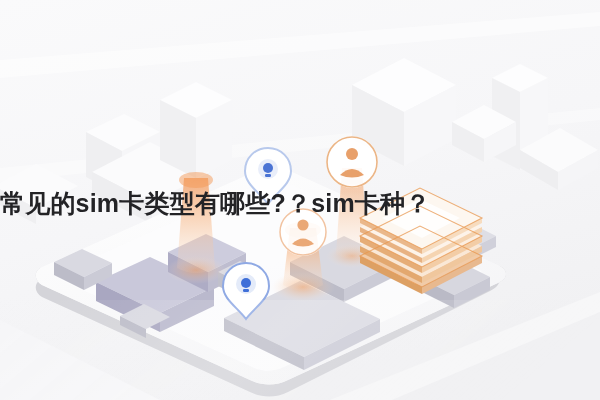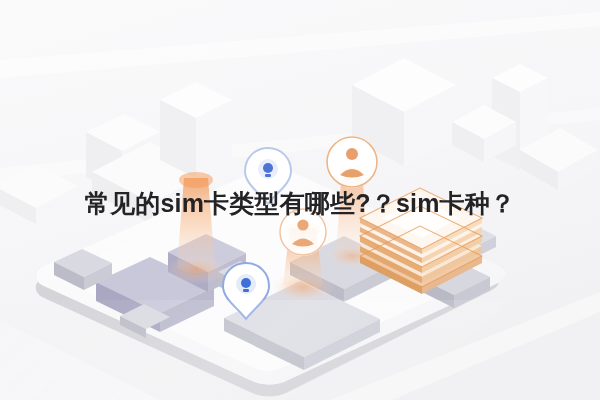--- a/index.html
+++ b/index.html
@@ -19,21 +19,21 @@
     position: absolute;
     inset: 0;
     width: 600px;
     height: 400px;
   }
   #headline {
     position: absolute;
     left: 0;
     top: 186px;
     width: 600px;
-    text-align: center;
+    text-align: left;
     font-size: 25px;
     font-weight: bold;
     color: #232326;
     letter-spacing: 0.2px;
     line-height: 34px;
     white-space: nowrap;
     z-index: 40;
   }
 </style>
 </head>

